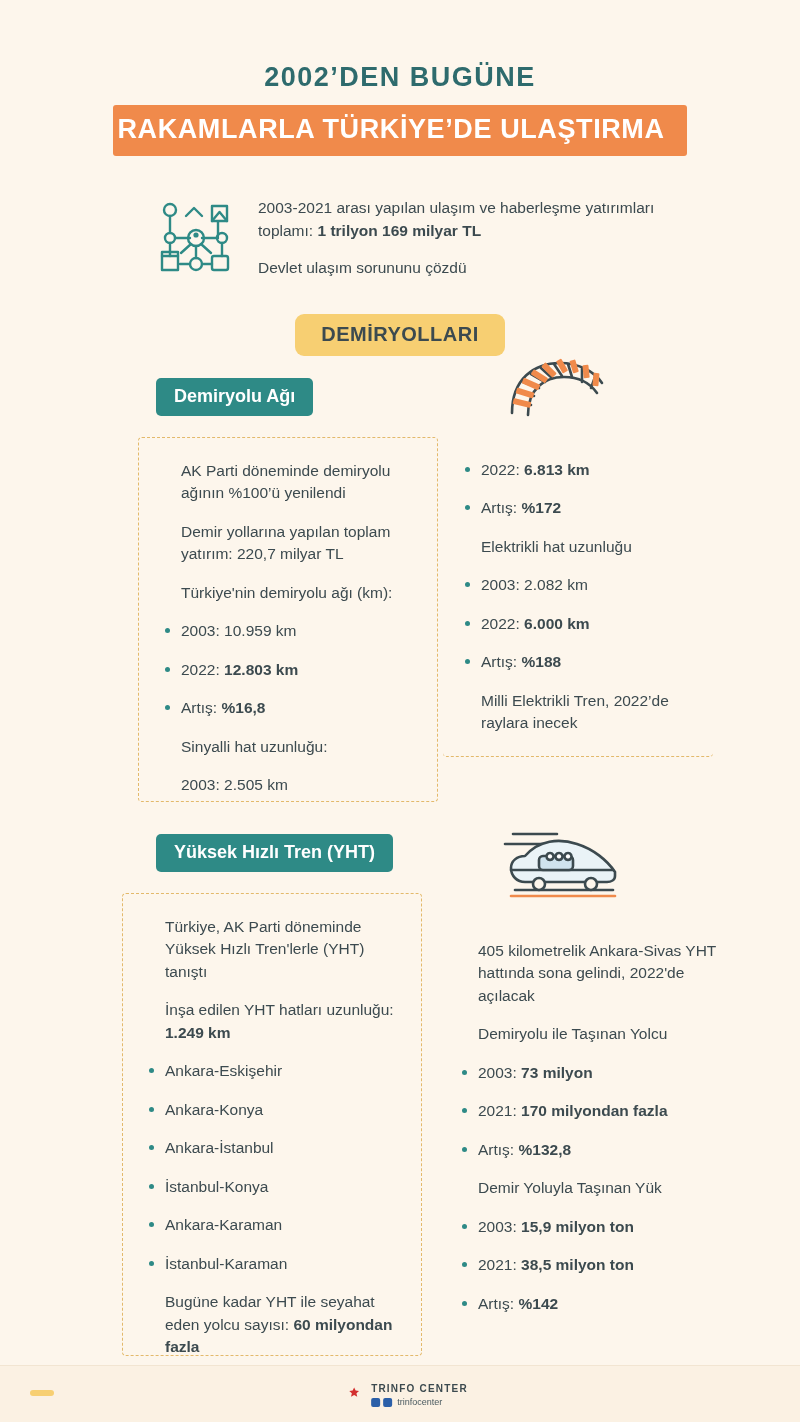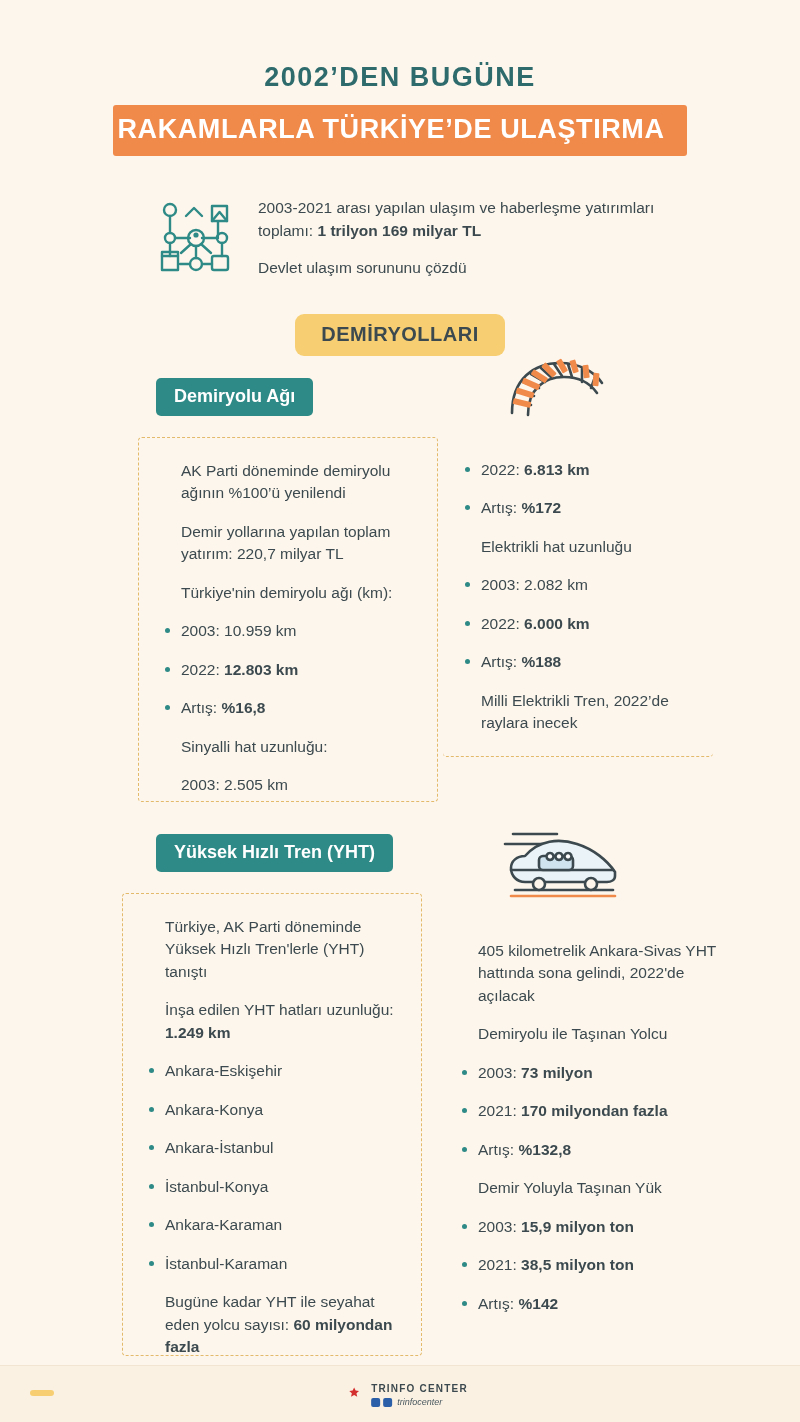--- a/index.html
+++ b/index.html
@@ -164,21 +164,20 @@
     font-weight: bold;
     letter-spacing: 1.2px;
     color: #3c4a4f;
   }
   .footer-brand .b2 {
     font-size: 9px;
     color: #4a5a60;
     margin-top: 2px;
     display: flex;
     align-items: center;
-    font-style: italic;
   }
   .footer-brand .b2 .sq {
     display: inline-block;
     width: 9px; height: 9px;
     background: #2b5fa8;
     border-radius: 2px;
     margin-right: 3px;
   }
   .footer-brand .b2 .sq2 {
     display: inline-block;

